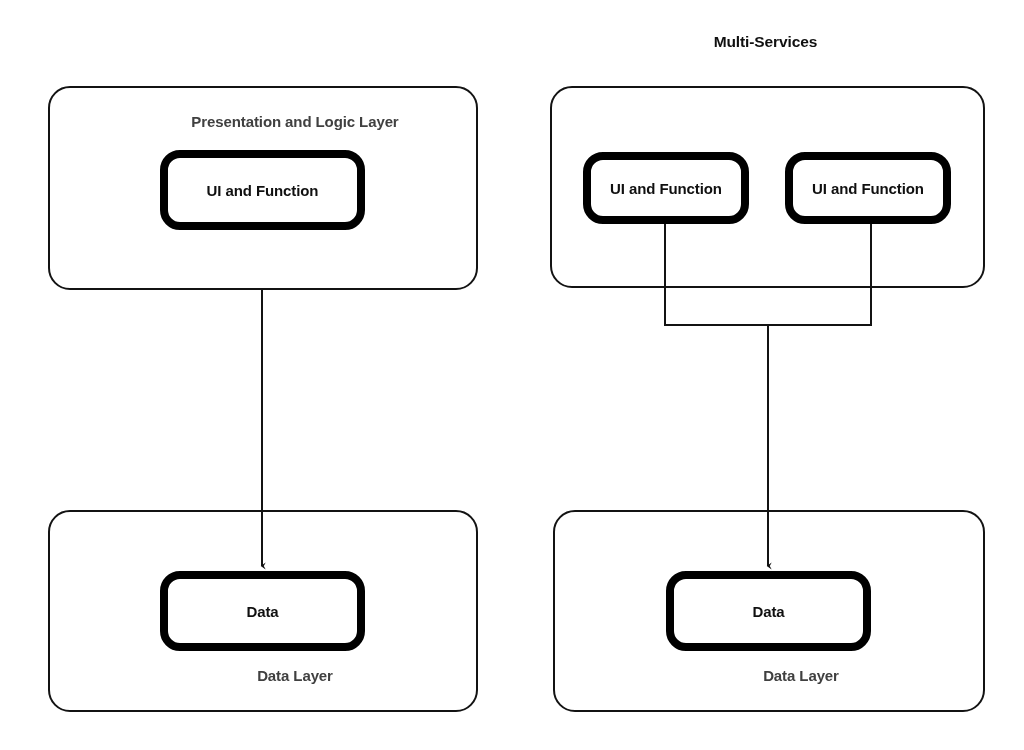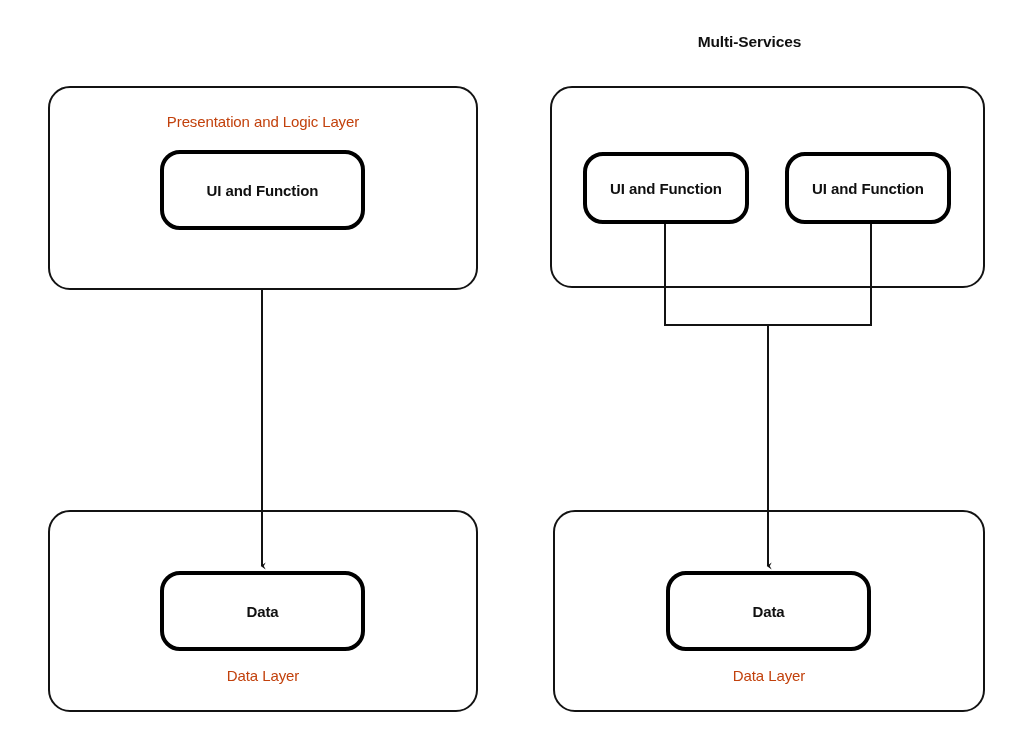--- a/index.html
+++ b/index.html
@@ -40,51 +40,52 @@
   .outer-box {
     position: absolute;
     box-sizing: border-box;
     border: 2px solid #131313;
     border-radius: 22px;
     background: transparent;
   }
   .inner-box {
     position: absolute;
     box-sizing: border-box;
-    border: 4px solid #000000;
+    border: 8px solid #000000;
     border-radius: 20px;
     background: #ffffff;
     display: flex;
     align-items: center;
     justify-content: center;
   }
   .inner-label {
     font-size: 15px;
     font-weight: bold;
     color: #101010;
     white-space: nowrap;
     letter-spacing: -0.1px;
   }
   .box-caption {
     position: absolute;
     text-align: center;
     font-size: 15px;
-    font-weight: normal;
-    color: #c2410c;
+    font-weight: bold;
+    color: #404040;
     white-space: nowrap;
     letter-spacing: -0.1px;
+    padding-left: 32px;
   }
 </style>
 </head>
 <body>
 
 <div id="canvas">
 
 
-  <div class="col-title" style="left:647px; top:33px; width:205px;">Multi-Services</div>
+  <div class="col-title" style="left:663px; top:33px; width:205px;">Multi-Services</div>
 
   <div class="outer-box" style="left:48px; top:86px; width:430px; height:204px;"></div>
 
   <div class="box-caption" style="left:48px; top:113px; width:430px;">Presentation and Logic Layer</div>
 
   <div class="inner-box" style="left:160px; top:150px; width:205px; height:80px;">
     <span class="inner-label">UI and Function</span>
   </div>
 
   <div class="outer-box" style="left:48px; top:510px; width:430px; height:202px;"></div>

